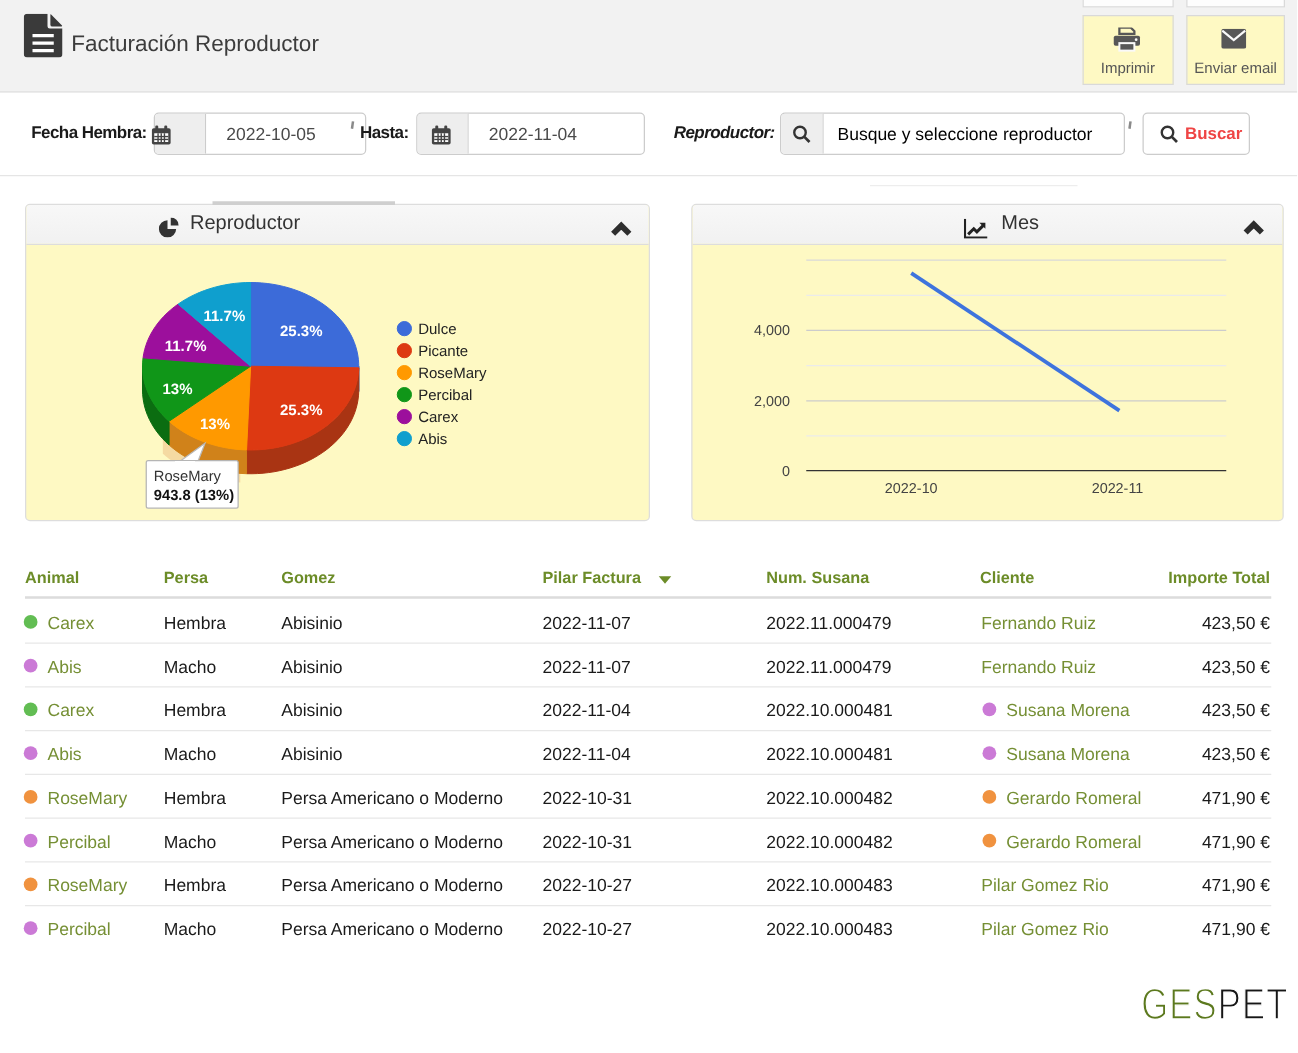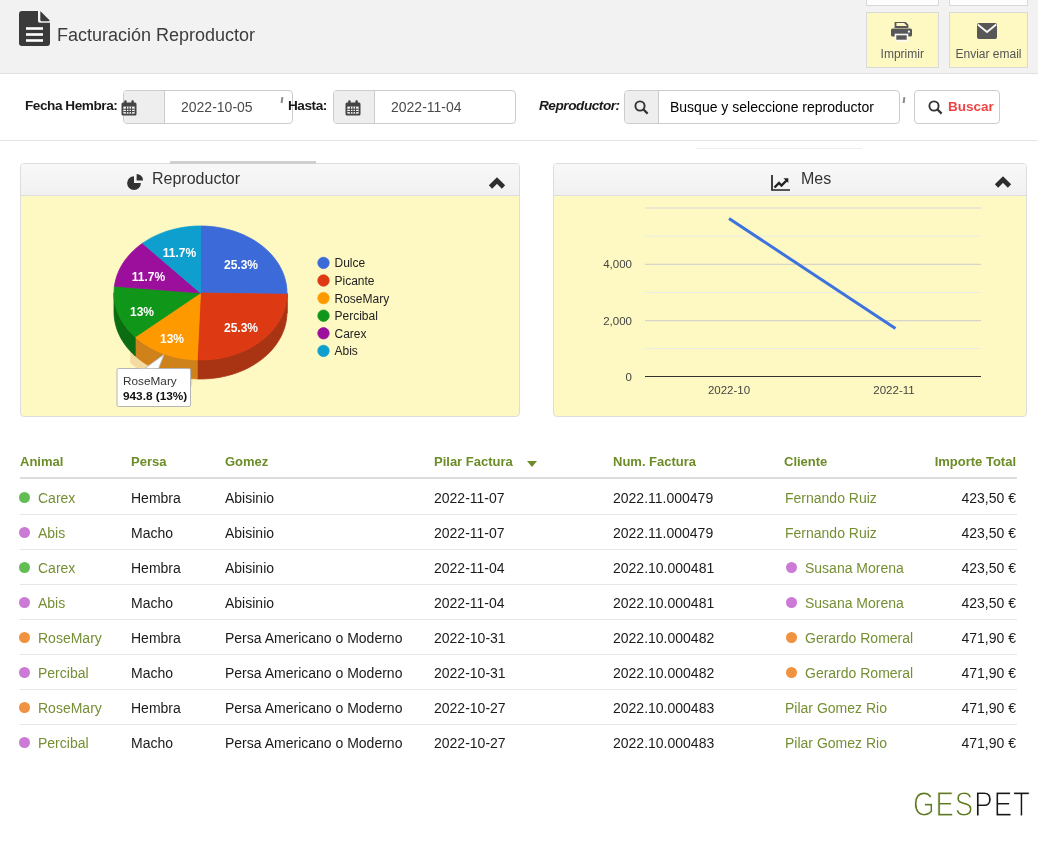--- a/index.html
+++ b/index.html
@@ -75,21 +75,21 @@
     <div class="phead">
         <span class="ptitle" style="left:247px;">Mes</span>
       </div>
   </div>
 
   <div class="abs th" style="left:20px;">Animal</div>
   <div class="abs th" style="left:131px;">Persa</div>
   <div class="abs th" style="left:225px;">Gomez</div>
   <div class="abs th" style="left:434px;">Pilar Factura</div>
   <div class="abs" style="left:527px; top:461px; width:0; height:0; border-left:5px solid transparent; border-right:5px solid transparent; border-top:6px solid #6c8c28;"></div>
-  <div class="abs th" style="left:613px;">Num. Factura</div>
+  <div class="abs th" style="left:613px;">Num. Susana</div>
   <div class="abs th" style="left:784px;">Cliente</div>
   <div class="abs th" style="width:220px; right:22px; text-align:right;">Importe Total</div>
   <div class="abs" style="left:20px; top:477px; width:997px; height:2px; background:#dcdcdc;"></div>
   <div class="abs dot" style="left:19px; top:492.0px; background:#62bd53;"></div>
   <div class="abs cell glink" style="left:38px; top:489.5px;">Carex</div>
   <div class="abs cell" style="left:131px; top:489.5px;">Hembra</div>
   <div class="abs cell" style="left:225px; top:489.5px;">Abisinio</div>
   <div class="abs cell" style="left:434px; top:489.5px;">2022-11-07</div>
   <div class="abs cell" style="left:613px; top:489.5px;">2022.11.000479</div>
   <div class="abs cell glink" style="left:785px; top:489.5px;">Fernando Ruiz</div>

